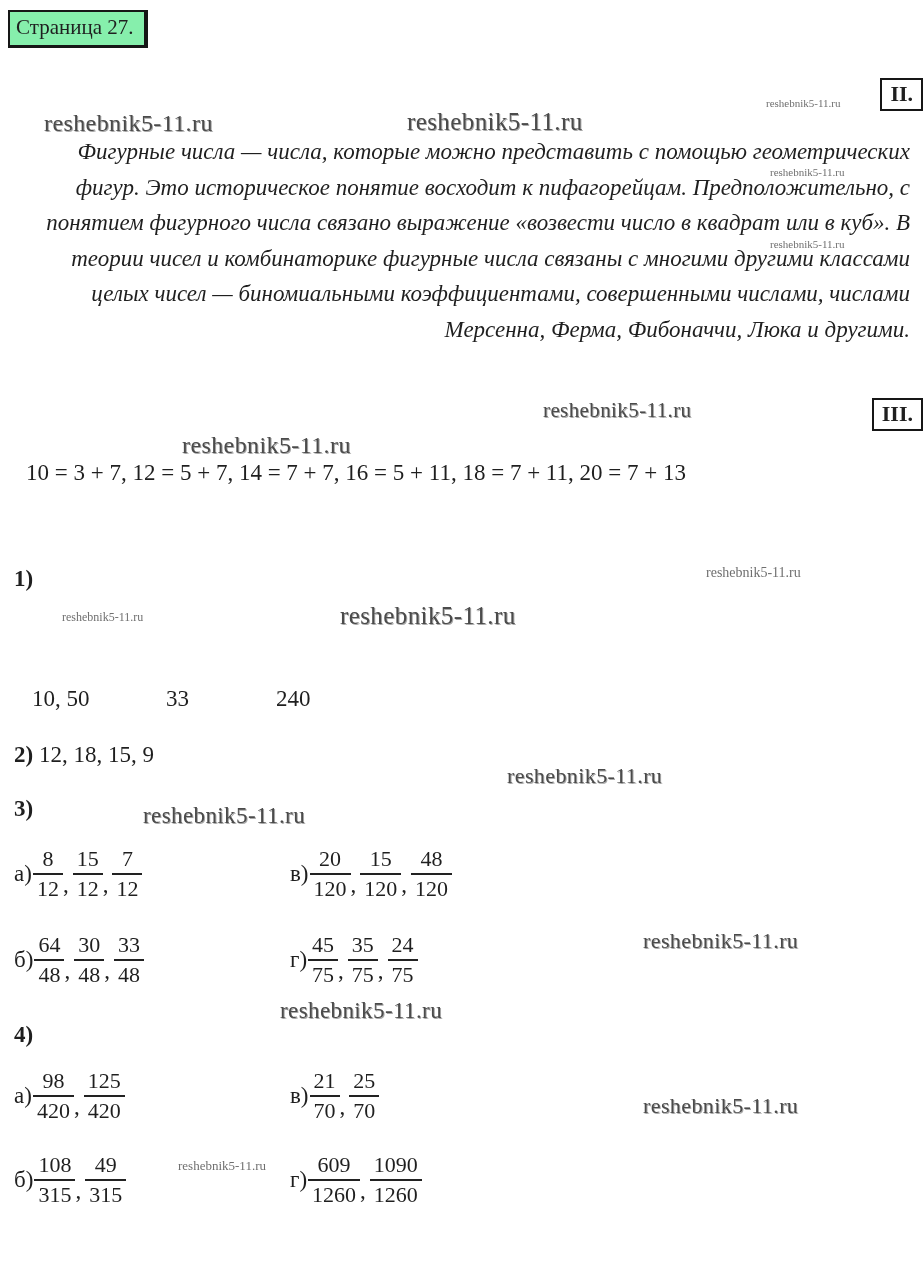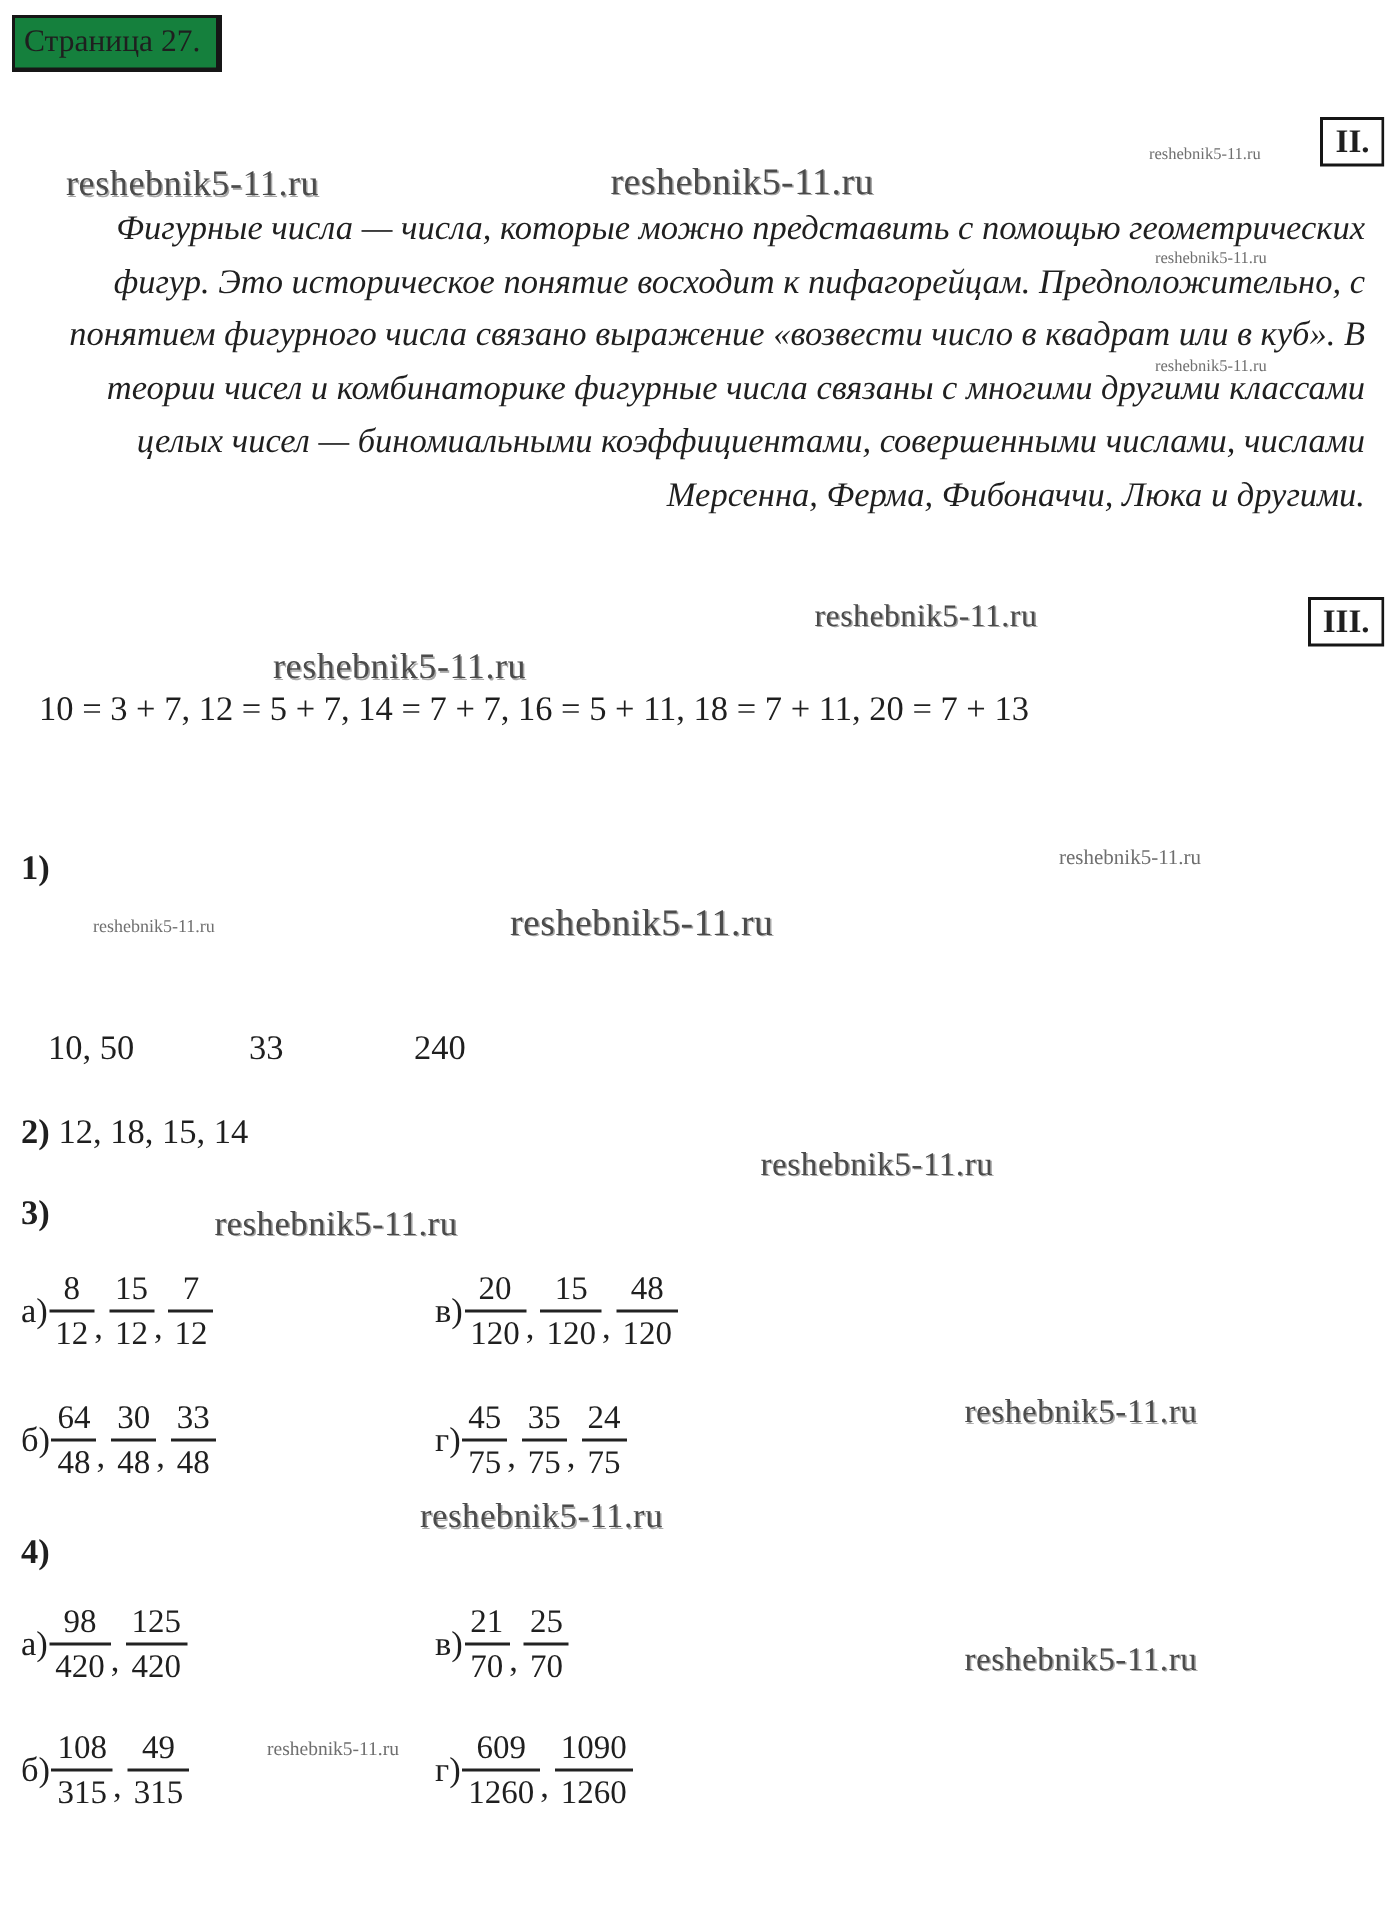--- a/index.html
+++ b/index.html
@@ -10,21 +10,21 @@
     font-family:"Liberation Serif",serif;
     color:#1f1f1f;
     overflow:hidden;
   }
   .page-label{
     position:absolute;top:10px;left:8px;
     font-size:21px;
     border:2px solid #161616;
     border-right-width:4px;border-bottom-width:3px;
     padding:3px 10px 5px 6px;
-    background:#15803d;
+    background:#86efac;
     white-space:nowrap;
   }
   .center-row{position:absolute;left:0;width:100%;text-align:right;}
   .heading{
     display:inline-block;
     font-weight:bold;font-size:22px;
     border:2px solid #161616;
     padding:1px 8px 2px;
     background:#fff;
   }
@@ -109,21 +109,21 @@
 
   <div class="item-label" style="top:566px">1)</div>
   <div class="abs-row" style="top:686px;left:14px;width:895px">
     <span style="left:18px">10, 50</span>
     <span style="left:152px">33</span>
     <span style="left:262px">240</span>
   </div>
 
   <div class="text-row" style="top:742px">
     <b>2)</b>
-    <span>12, 18, 15, 14</span>
+    <span>12, 18, 15, 9</span>
   </div>
 
   <div class="item-label" style="top:796px">3)</div>
 
   <div class="frac-row" style="top:846px">
     <div class="frac-group col-left">
       <span class="g-label">а)</span>
       <span class="frac">
           <span class="n">8</span>
           <span class="d">12</span>

